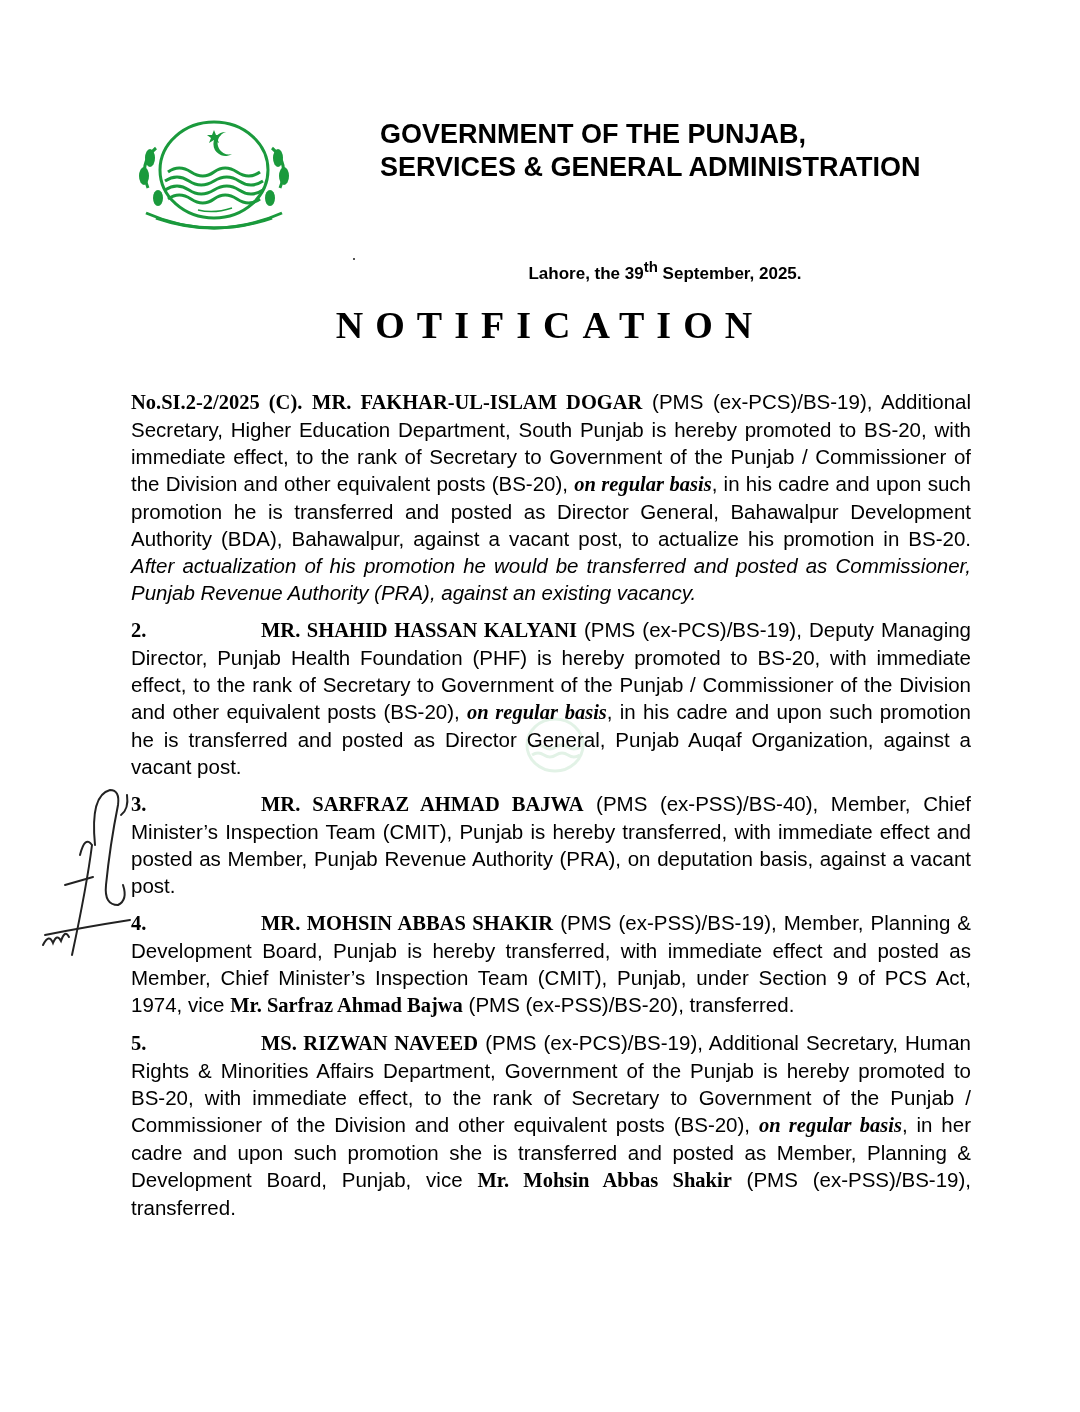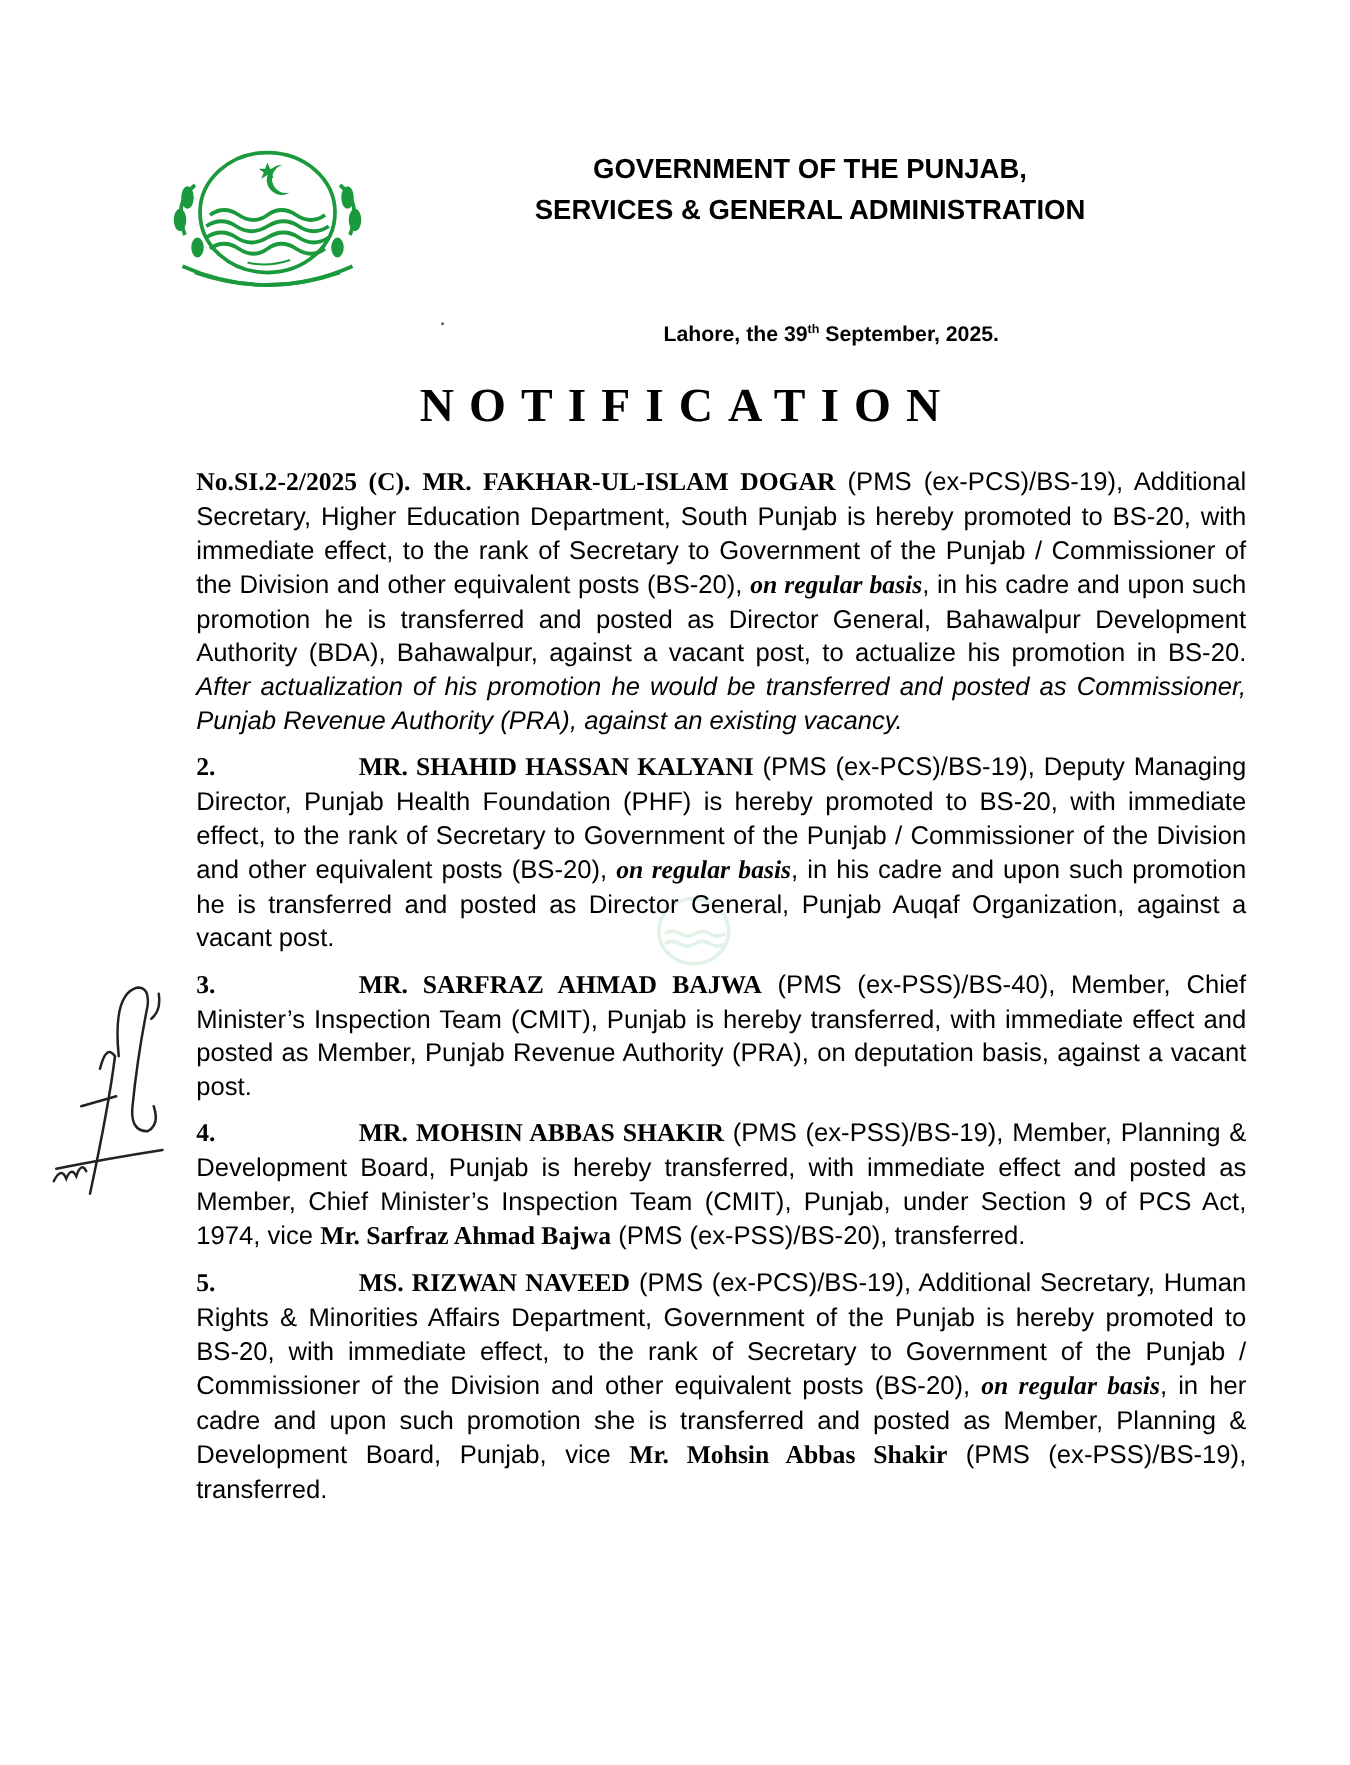--- a/index.html
+++ b/index.html
@@ -1,28 +1,28 @@
 <!DOCTYPE html>
 <html><head>
 <meta charset="utf-8">
 <style>
   html, body { margin: 0; padding: 0; background: #ffffff; }
   body { width: 1080px; height: 1412px; position: relative; overflow: hidden; color: #000; }
   .logo { position: absolute; left: 128px; top: 118px; width: 172px; height: 120px; }
-  .header { position: absolute; left: 368px; top: 118px; width: 560px; text-align: center;
-            font-family: "Liberation Sans", sans-serif; font-weight: bold; font-size: 22px; line-height: 33px; }
+  .header { position: absolute; left: 380px; top: 118px; width: 560px; 
+            font-family: "Liberation Sans", sans-serif; font-weight: bold; font-size: 27px; line-height: 33px; }
   .date { position: absolute; left: 370px; top: 258px; width: 590px; text-align: center;
           font-family: "Liberation Sans", sans-serif; font-weight: bold; font-size: 17px; }
-  .date sup { font-size: 10px; }
+  .date sup { font-size: 15px; }
   .dot { position: absolute; left: 353px; top: 258px; width: 2px; height: 2px; background: #555; }
   .title { position: absolute; left: 0; top: 303px; width: 1100px; text-align: center;
            font-family: "Liberation Serif", serif; font-weight: bold; font-size: 38px; letter-spacing: 12px; }
   .title span { text-decoration-thickness: 3px; text-underline-offset: 6px; }
-  .body { position: absolute; left: 131px; top: 372px; width: 840px;
-          font-family: "Liberation Sans", sans-serif; font-size: 20.5px; line-height: 27px; text-align: justify; margin-left: 26px; }
+  .body { position: absolute; left: 131px; top: 388px; width: 840px;
+          font-family: "Liberation Sans", sans-serif; font-size: 20.5px; line-height: 27px; text-align: justify; }
   .para { margin: 0 0 10px 0; text-align-last: left; }
   .num { font-family: "Liberation Serif", serif; font-weight: bold; display: inline-block; width: 130px; }
   .ref, .name, .bname { font-family: "Liberation Serif", serif; font-weight: bold; }
   .em { font-family: "Liberation Serif", serif; font-weight: bold; font-style: italic; }
   .it { font-style: italic; }
   .watermark { position: absolute; left: 520px; top: 715px; width: 70px; height: 60px; opacity: 0.12; }
   .signature { position: absolute; left: 35px; top: 785px; width: 100px; height: 180px; }
 </style>
 </head>
 <body>

